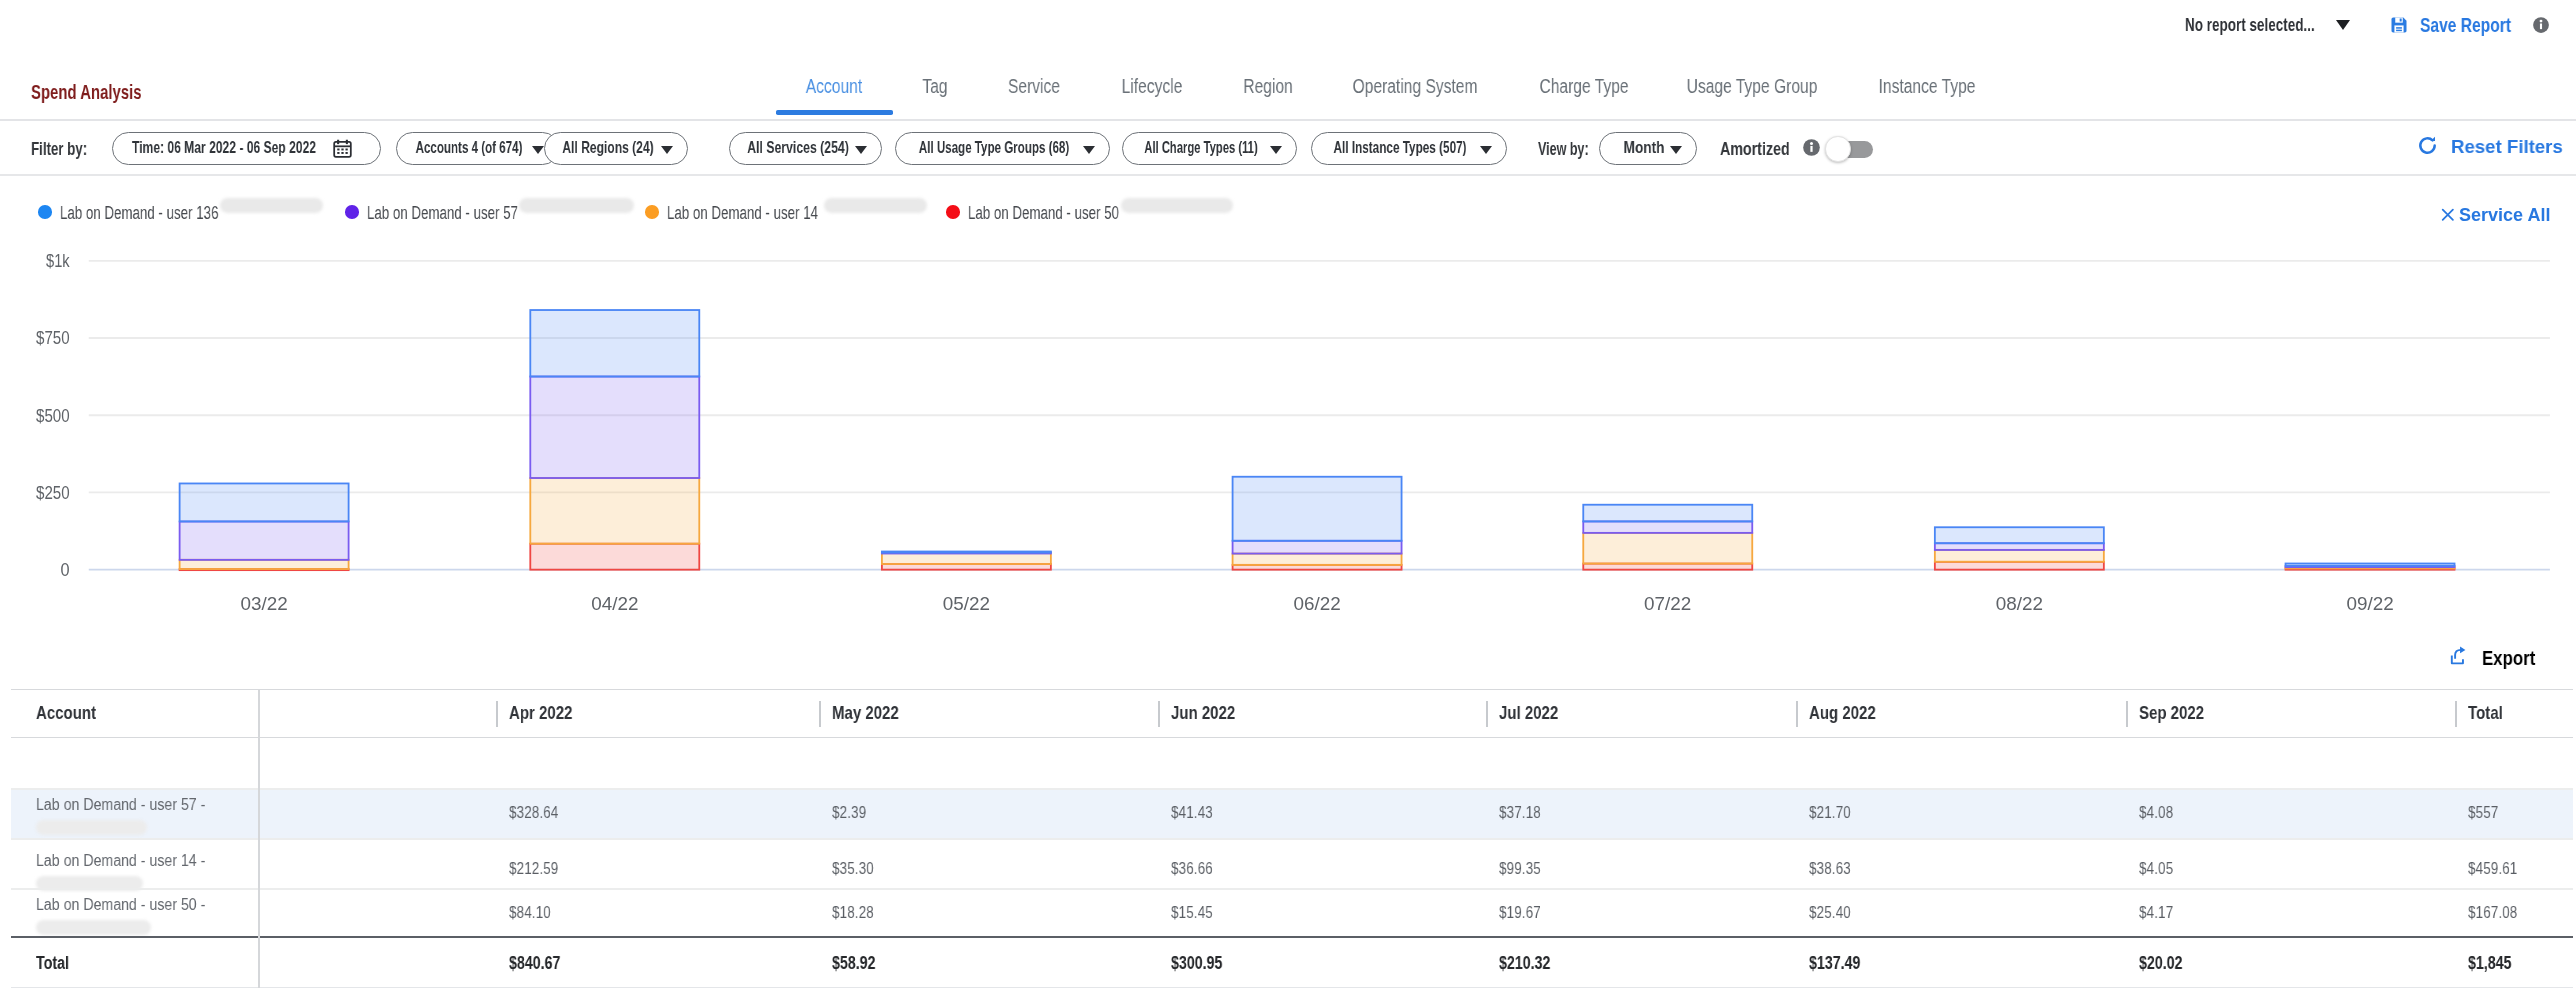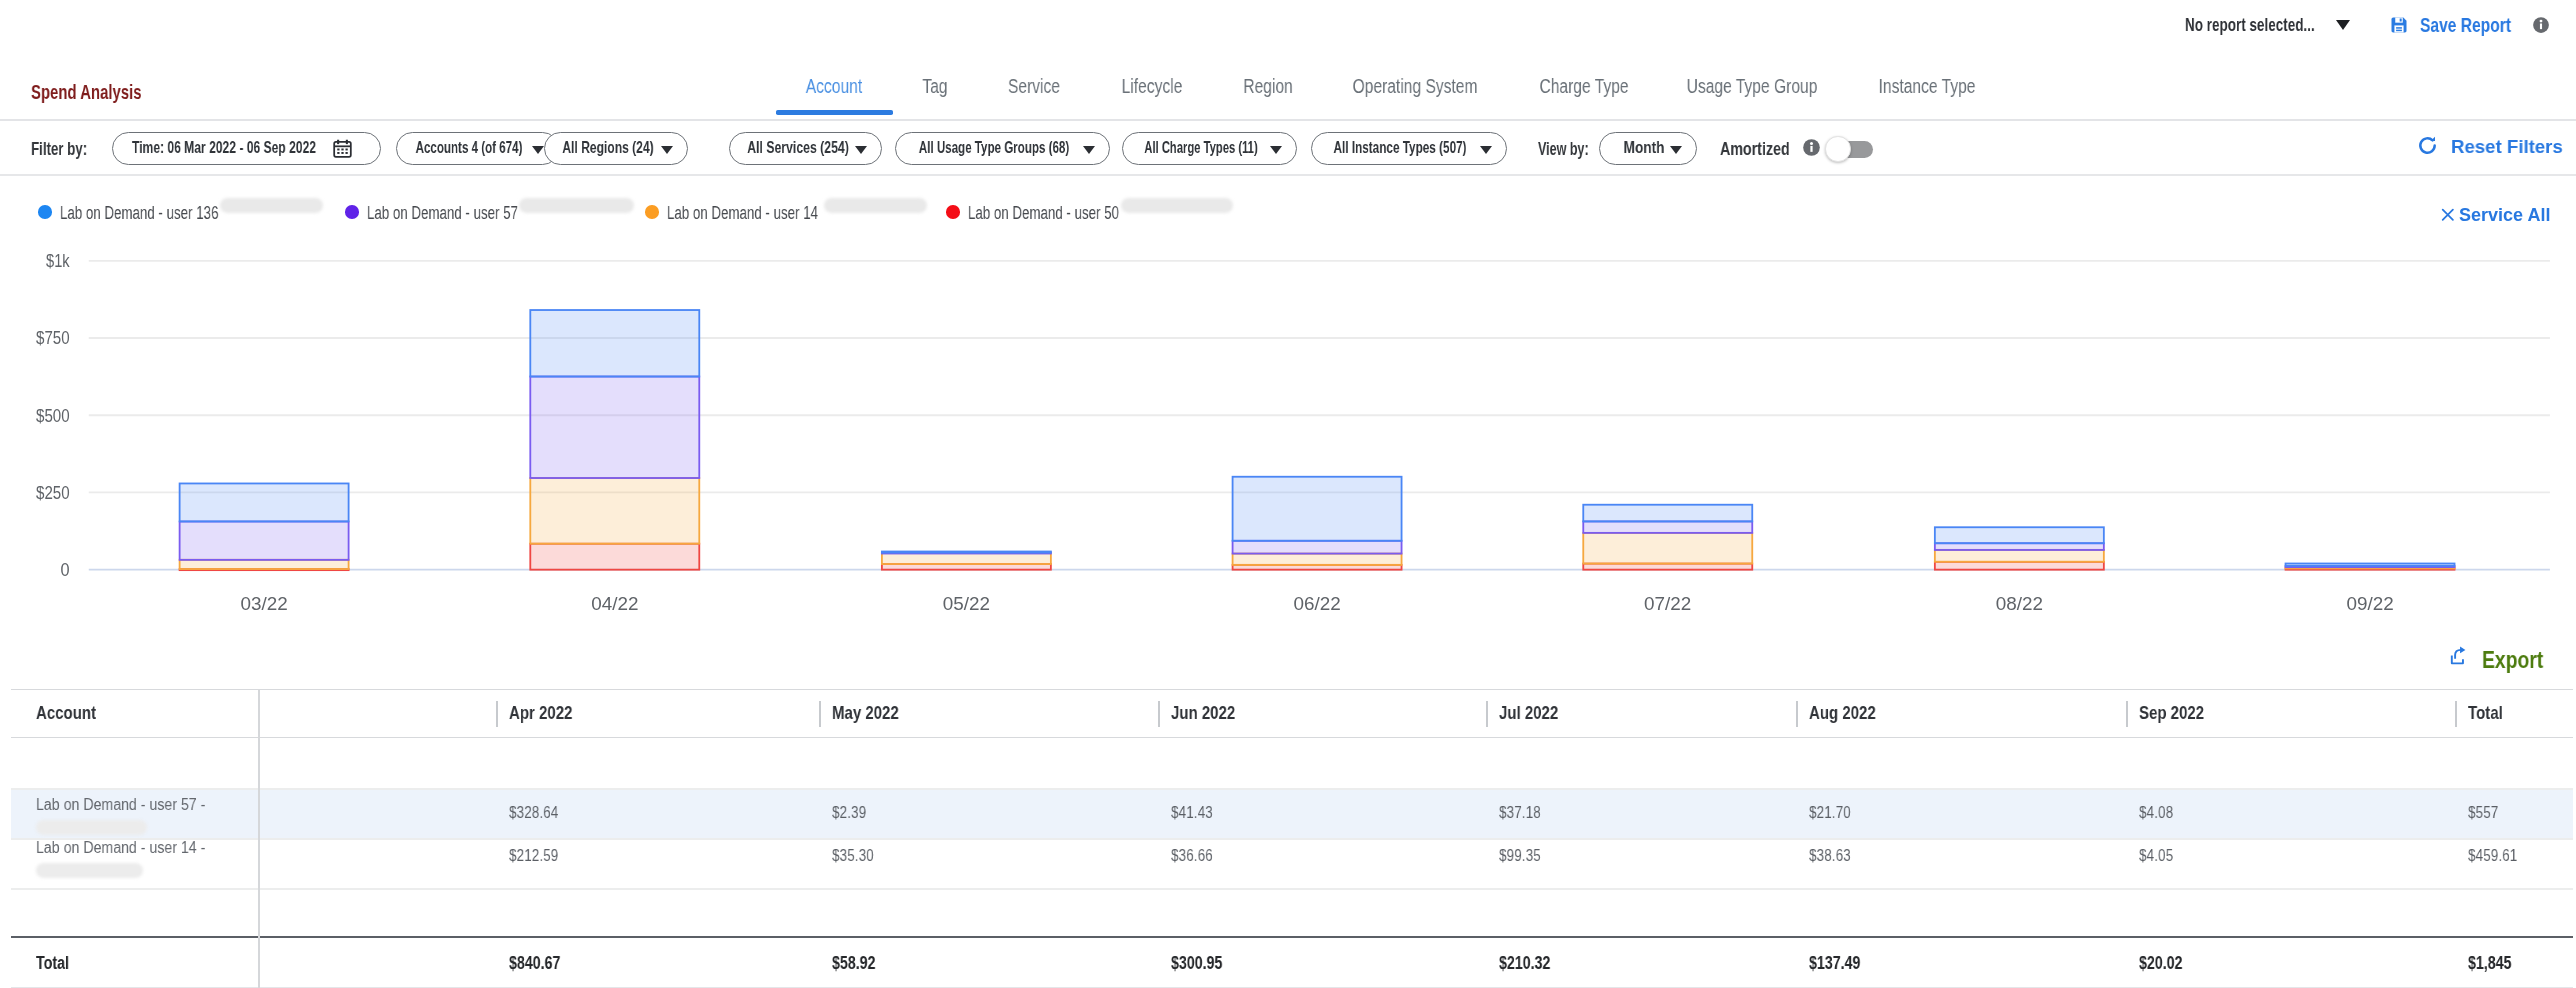--- a/index.html
+++ b/index.html
@@ -39,21 +39,21 @@
 .trow.alt{background:#edf3fb}
 .acct{position:absolute;left:24.5px;top:6.4px}
 .nm{font-size:17.3px;color:#63676d}
 .blob{display:block;height:15.5px;background:#ececec;border-radius:7.3px;filter:blur(1.8px);margin-top:4.5px}
 .td{position:absolute;top:13.6px;font-size:17.3px;color:#5a5e64}
 .rowsep{position:absolute;left:0;width:100%;height:1.8px;background:#eceded}
 .darksep{position:absolute;left:0;top:246px;width:100%;height:1.8px;background:#5b5f66}
 .ttotal{position:absolute;left:0;top:248px;width:100%;height:50px;border-bottom:1.8px solid #e4e6e9}
 .tt{position:absolute;top:14.5px;font-size:18px;font-weight:700;color:#26282b}
 .vline{position:absolute;left:247px;top:0;width:1.8px;height:300px;background:#d5d7da}
-.exporttxt{left:2482px;top:647px;font-size:23px;font-weight:700;color:#4d7c0f}
+.exporttxt{left:2482px;top:647px;font-size:20px;font-weight:700;color:#000000}
 
 </style></head><body>
 <span class="abs norep"><span class="cx" style="transform:scaleX(0.71)">No report selected...</span></span>
 <div class="abs ncaret"></div>
 <div class="abs" style="left:2389px;top:14.5px"><svg width="20" height="20" viewBox="0 0 24 24">
       <path d="M3 5c0-1.1.9-2 2-2h12.2L21 6.8V19c0 1.1-.9 2-2 2H5c-1.1 0-2-.9-2-2V5z" fill="#2b7ce2"></path>
       <rect x="7.5" y="3" width="9" height="6.2" fill="#fff"></rect>
       <rect x="12.8" y="4.2" width="2.4" height="3.6" fill="#2b7ce2"></rect>
       <rect x="6.5" y="12.5" width="11" height="8.5" fill="#fff"></rect>
       <rect x="8.5" y="14.6" width="7" height="1.8" fill="#2b7ce2"></rect>
@@ -228,29 +228,39 @@
 <div class="trow alt" style="top:98px">
 <div class="acct"><span class="cx s82 nm">Lab on Demand - user 57 -</span><span class="blob" style="width:111px"></span></div>
 <span class="td cx s79" style="left:498px">$328.64</span>
 <span class="td cx s79" style="left:821px">$2.39</span>
 <span class="td cx s79" style="left:1160px">$41.43</span>
 <span class="td cx s79" style="left:1488px">$37.18</span>
 <span class="td cx s79" style="left:1798px">$21.70</span>
 <span class="td cx s79" style="left:2128px">$4.08</span>
 <span class="td cx s79" style="left:2457px">$557</span>
 </div>
-<div class="trow" style="top:141px">
+<div class="trow" style="top:154px">
 <div class="acct"><span class="cx s82 nm">Lab on Demand - user 14 -</span><span class="blob" style="width:107px"></span></div>
 <span class="td cx s79" style="left:498px">$212.59</span>
 <span class="td cx s79" style="left:821px">$35.30</span>
 <span class="td cx s79" style="left:1160px">$36.66</span>
 <span class="td cx s79" style="left:1488px">$99.35</span>
 <span class="td cx s79" style="left:1798px">$38.63</span>
 <span class="td cx s79" style="left:2128px">$4.05</span>
 <span class="td cx s79" style="left:2457px">$459.61</span>
+</div>
+<div class="trow" style="top:198px">
+<div class="acct"><span class="cx s82 nm">Lab on Demand - user 50 -</span><span class="blob" style="width:115px"></span></div>
+<span class="td cx s79" style="left:498px">$84.10</span>
+<span class="td cx s79" style="left:821px">$18.28</span>
+<span class="td cx s79" style="left:1160px">$15.45</span>
+<span class="td cx s79" style="left:1488px">$19.67</span>
+<span class="td cx s79" style="left:1798px">$25.40</span>
+<span class="td cx s79" style="left:2128px">$4.17</span>
+<span class="td cx s79" style="left:2457px">$167.08</span>
 </div>
 <div class="ttotal">
 <span class="tt cx s79" style="left:24.5px">Total</span>
 <span class="tt cx s79" style="left:498px">$840.67</span>
 <span class="tt cx s79" style="left:821px">$58.92</span>
 <span class="tt cx s79" style="left:1160px">$300.95</span>
 <span class="tt cx s79" style="left:1488px">$210.32</span>
 <span class="tt cx s79" style="left:1798px">$137.49</span>
 <span class="tt cx s79" style="left:2128px">$20.02</span>
 <span class="tt cx s79" style="left:2457px">$1,845</span>

